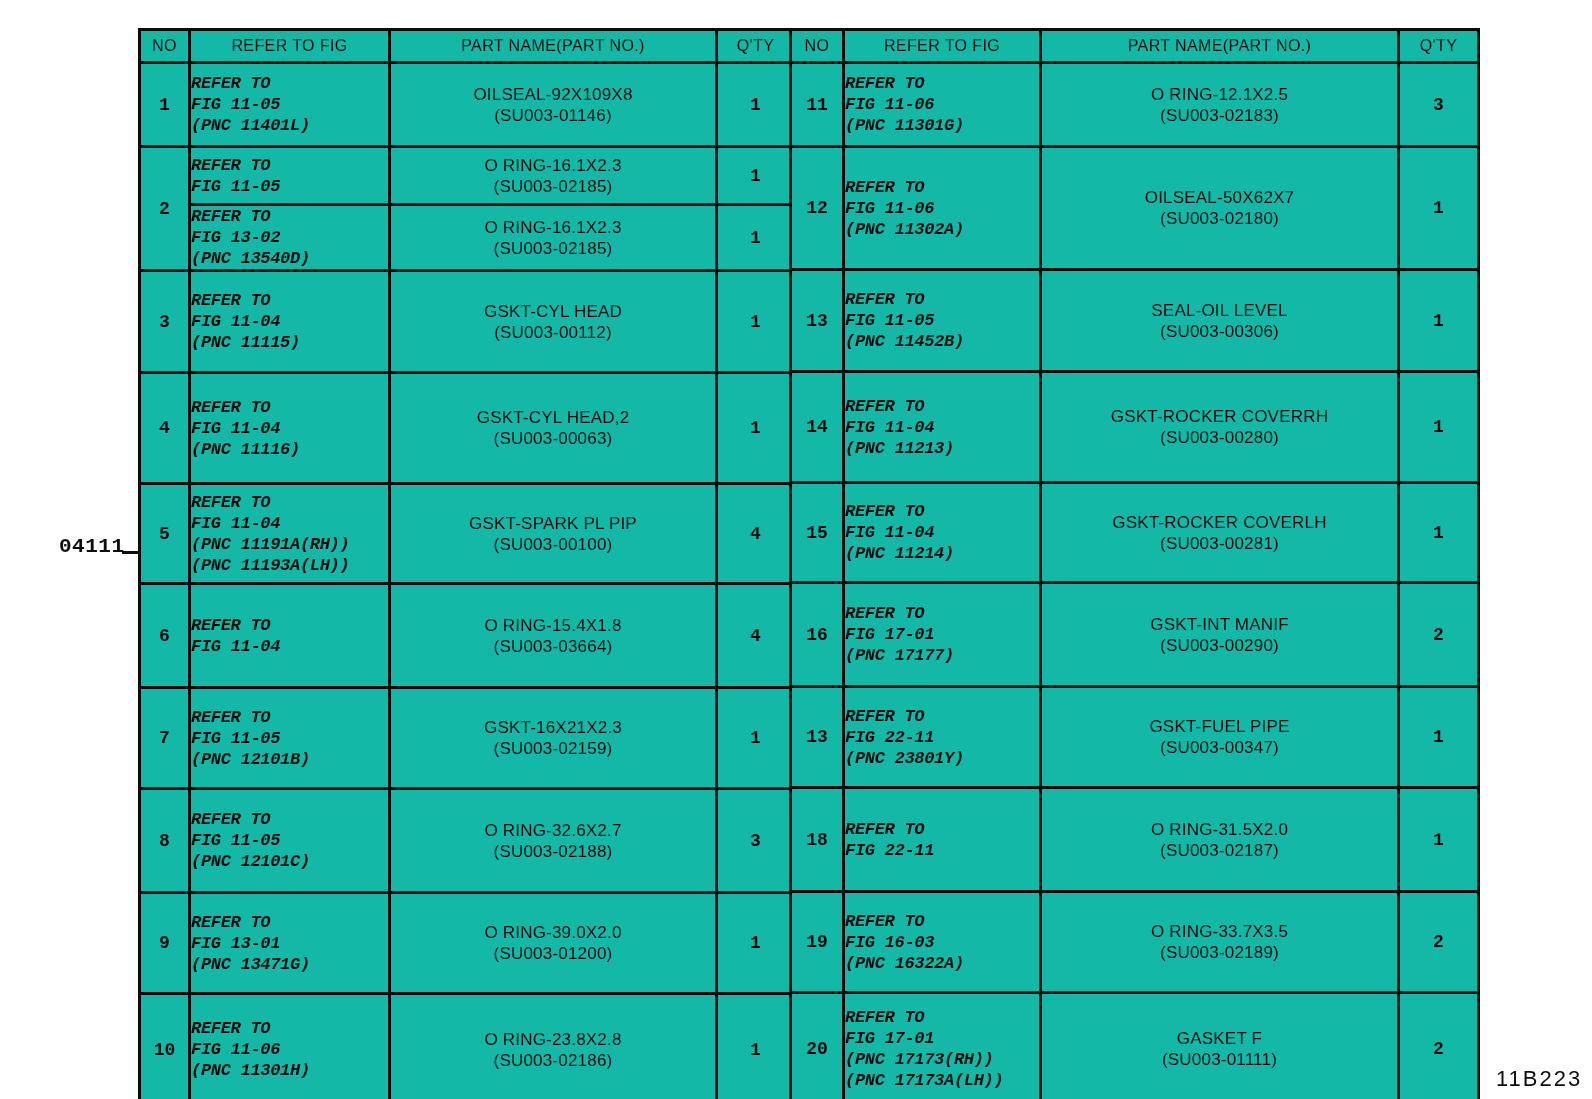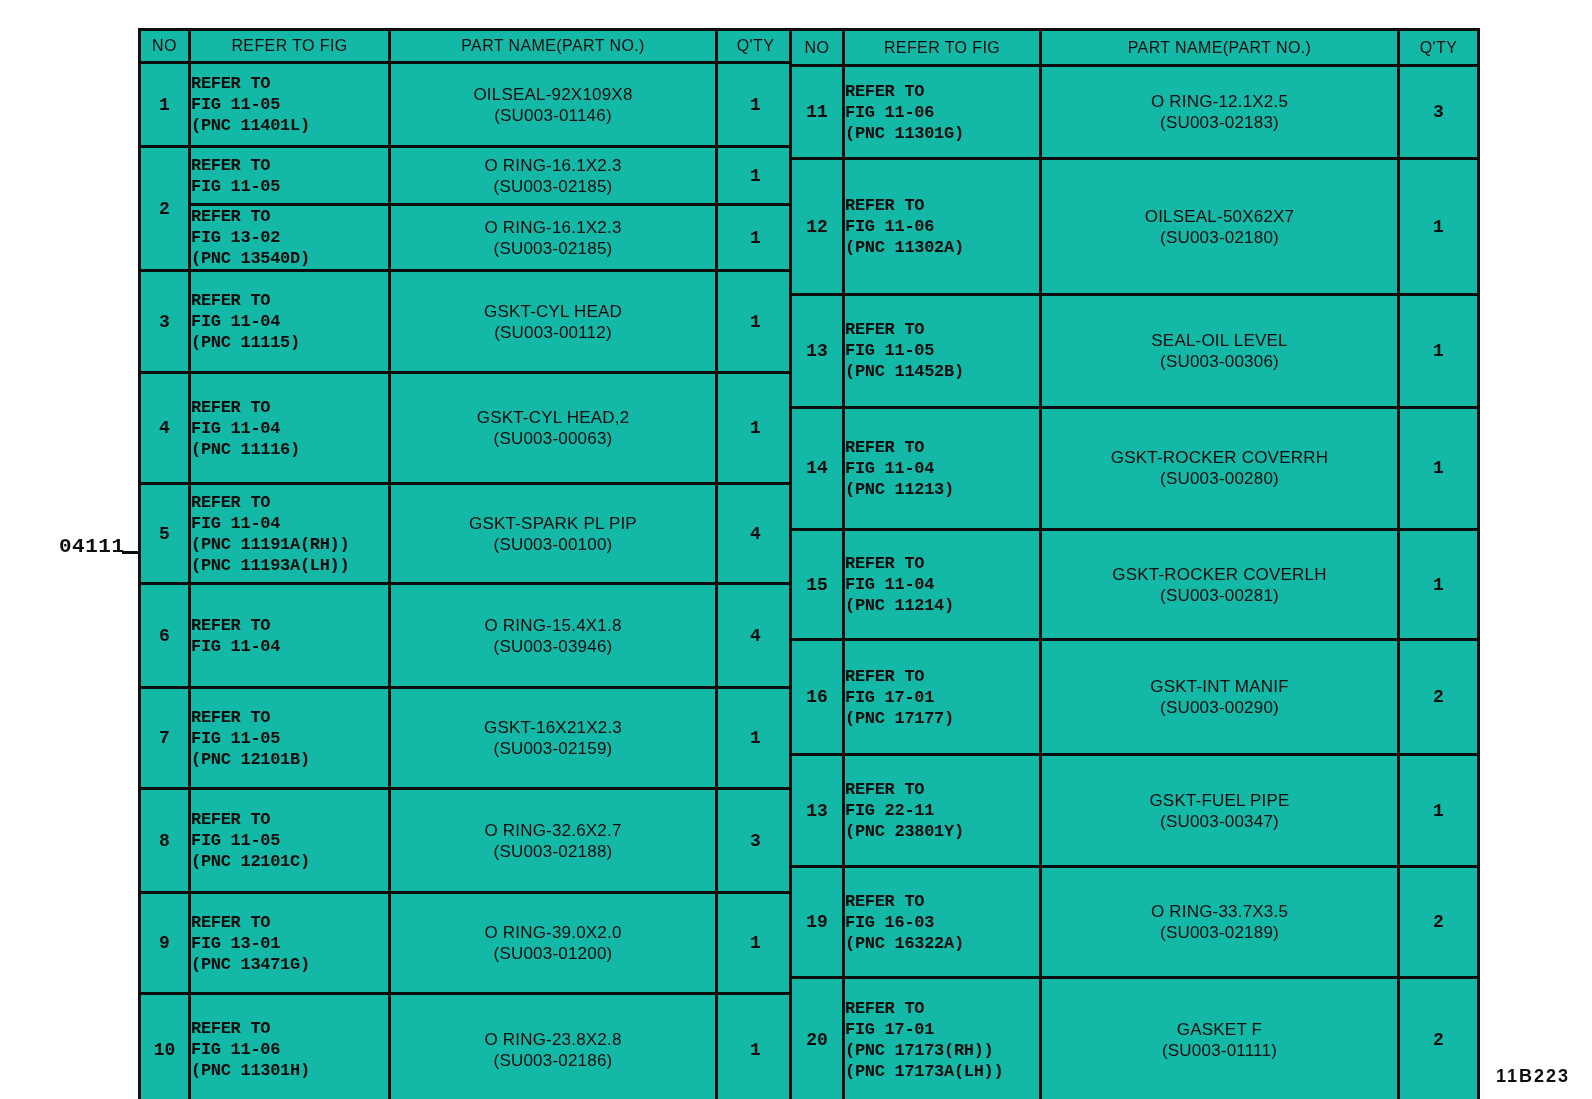--- a/index.html
+++ b/index.html
@@ -43,20 +43,21 @@
   }
   td.c-refer{
     font-family:"Liberation Mono","DejaVu Sans Mono",monospace;
     font-weight:bold;
     font-size:17px;
     line-height:21px;
     padding-left:13px;
     text-align:left;
     white-space:pre-line;
     letter-spacing:-0.3px;
+    font-style:italic;
   }
   td.c-part{
     text-align:center;
     font-size:17px;
     line-height:21px;
     white-space:pre-line;
     letter-spacing:0.2px;
   }
   .fig-label{
     position:absolute;
@@ -69,22 +70,22 @@
   }
   .fig-connector{
     position:absolute;
     left:122px;top:551px;
     width:18px;height:3px;
     background:#0d0d0d;
   }
   .sheet-code{
     position:absolute;
     left:1496px;top:1066px;
-    font-size:18px;
-    font-weight:bold;
+    font-size:22px;
+    font-weight:normal;
     letter-spacing:2px;
     white-space:nowrap;
   }
 </style>
 </head>
 <body>
 
 <div class="canvas">
 
   <div class="fig-label">04111</div>
@@ -155,21 +156,21 @@
 (PNC 11193A(LH))</td>
       <td class="c-part">GSKT-SPARK PL PIP
 (SU003-00100)</td>
       <td class="c-qty">4</td>
     </tr>
     <tr style="height:104px">
       <td class="c-no">6</td>
       <td class="c-refer">REFER TO
 FIG 11-04</td>
       <td class="c-part">O RING-15.4X1.8
-(SU003-03946)</td>
+(SU003-03664)</td>
       <td class="c-qty">4</td>
     </tr>
     <tr style="height:101px">
       <td class="c-no">7</td>
       <td class="c-refer">REFER TO
 FIG 11-05
 (PNC 12101B)</td>
       <td class="c-part">GSKT-16X21X2.3
 (SU003-02159)</td>
       <td class="c-qty">1</td>
@@ -274,20 +275,28 @@
     </tr>
     <tr style="height:101px">
       <td class="c-no">13</td>
       <td class="c-refer">REFER TO
 FIG 22-11
 (PNC 23801Y)</td>
       <td class="c-part">GSKT-FUEL PIPE
 (SU003-00347)</td>
       <td class="c-qty">1</td>
     </tr>
+    <tr style="height:104px">
+      <td class="c-no">18</td>
+      <td class="c-refer">REFER TO
+FIG 22-11</td>
+      <td class="c-part">O RING-31.5X2.0
+(SU003-02187)</td>
+      <td class="c-qty">1</td>
+    </tr>
     <tr style="height:101px">
       <td class="c-no">19</td>
       <td class="c-refer">REFER TO
 FIG 16-03
 (PNC 16322A)</td>
       <td class="c-part">O RING-33.7X3.5
 (SU003-02189)</td>
       <td class="c-qty">2</td>
     </tr>
     <tr style="height:112px">

